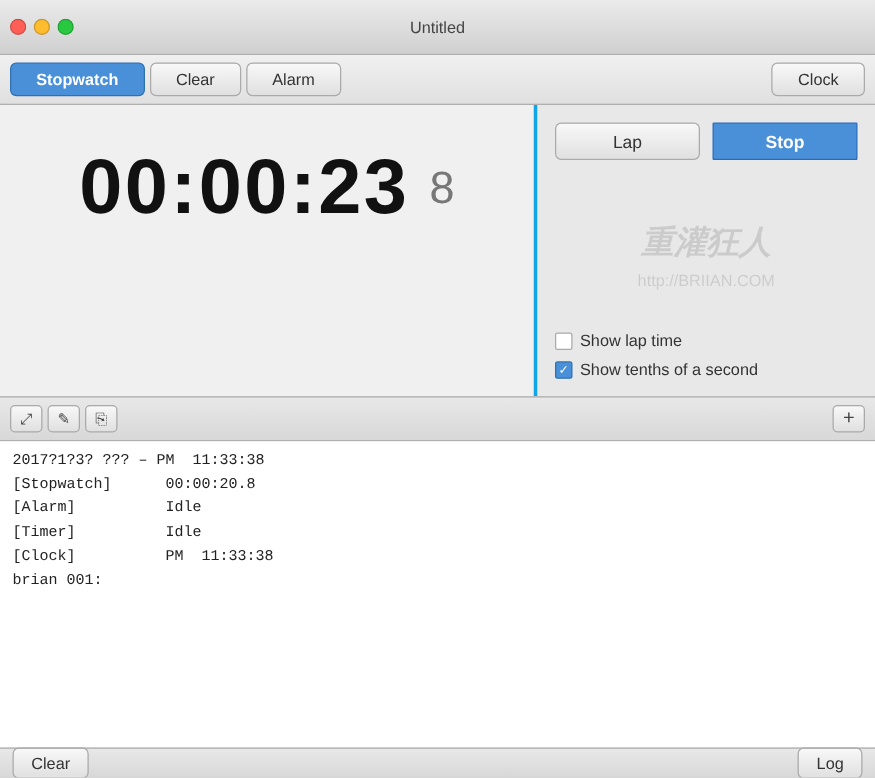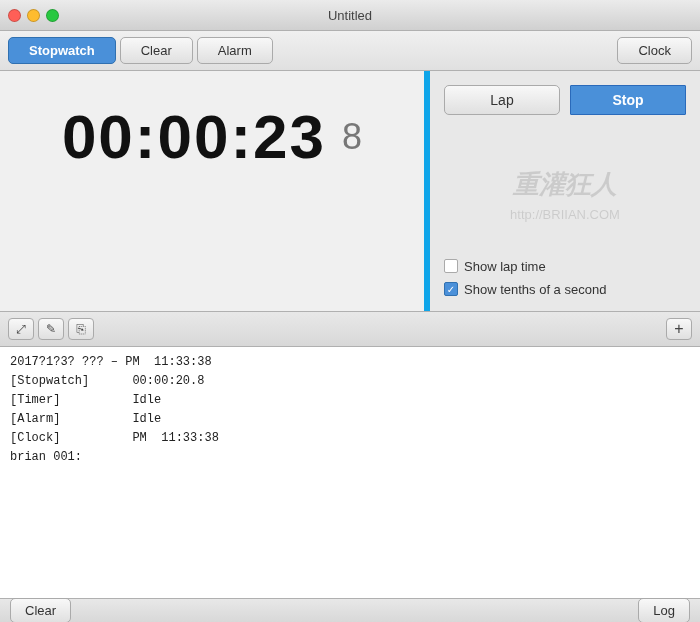--- a/index.html
+++ b/index.html
@@ -8,21 +8,21 @@
       height: 622px;
       background: #d6d6d6;
       font-family: -apple-system, "Helvetica Neue", Arial, sans-serif;
       overflow: hidden;
       display: flex;
       flex-direction: column;
     }
 
     
     .title-bar {
-      height: 31px;
+      height: 44px;
       background: linear-gradient(to bottom, #ebebeb, #d0d0d0);
       display: flex;
       align-items: center;
       justify-content: center;
       border-bottom: 1px solid #b0b0b0;
       position: relative;
     }
     .title-bar-buttons {
       position: absolute;
       left: 8px;
@@ -88,21 +88,21 @@
 
     
     .left-panel {
       flex: 1;
       background: #f0f0f0;
       display: flex;
       flex-direction: column;
       align-items: center;
       justify-content: flex-start;
       padding: 30px 20px 20px 20px;
-      border-right: 6px solid #0ea5e9;
+      border-right: 3px solid #0ea5e9;
     }
     .stopwatch-time-row {
       display: flex;
       align-items: center;
       gap: 16px;
     }
     .stopwatch-time {
       font-size: 62px;
       font-weight: bold;
       color: #111;
@@ -332,22 +332,22 @@
   <button class="mini-btn">⤢</button>
   <button class="mini-btn">✎</button>
   <button class="mini-btn">⎘</button>
   <div class="mini-toolbar-spacer"></div>
   <button class="mini-plus-btn">+</button>
 </div>
 
 <div class="log-area" id="log-container">
 <div class="log-line">2017?1?3? ??? – PM  11:33:38</div>
     <div class="log-line">[Stopwatch]      00:00:20.8</div>
+    <div class="log-line">[Alarm]          Idle</div>
     <div class="log-line">[Timer]          Idle</div>
-    <div class="log-line">[Alarm]          Idle</div>
     <div class="log-line">[Clock]          PM  11:33:38</div>
     <div class="log-line"></div>
     <div class="log-line">brian 001:</div>
   </div>
 
 <div class="bottom-bar">
   <button class="bottom-btn">Clear</button>
   <div class="bottom-spacer"></div>
   <button class="bottom-btn">Log</button>
 </div>

